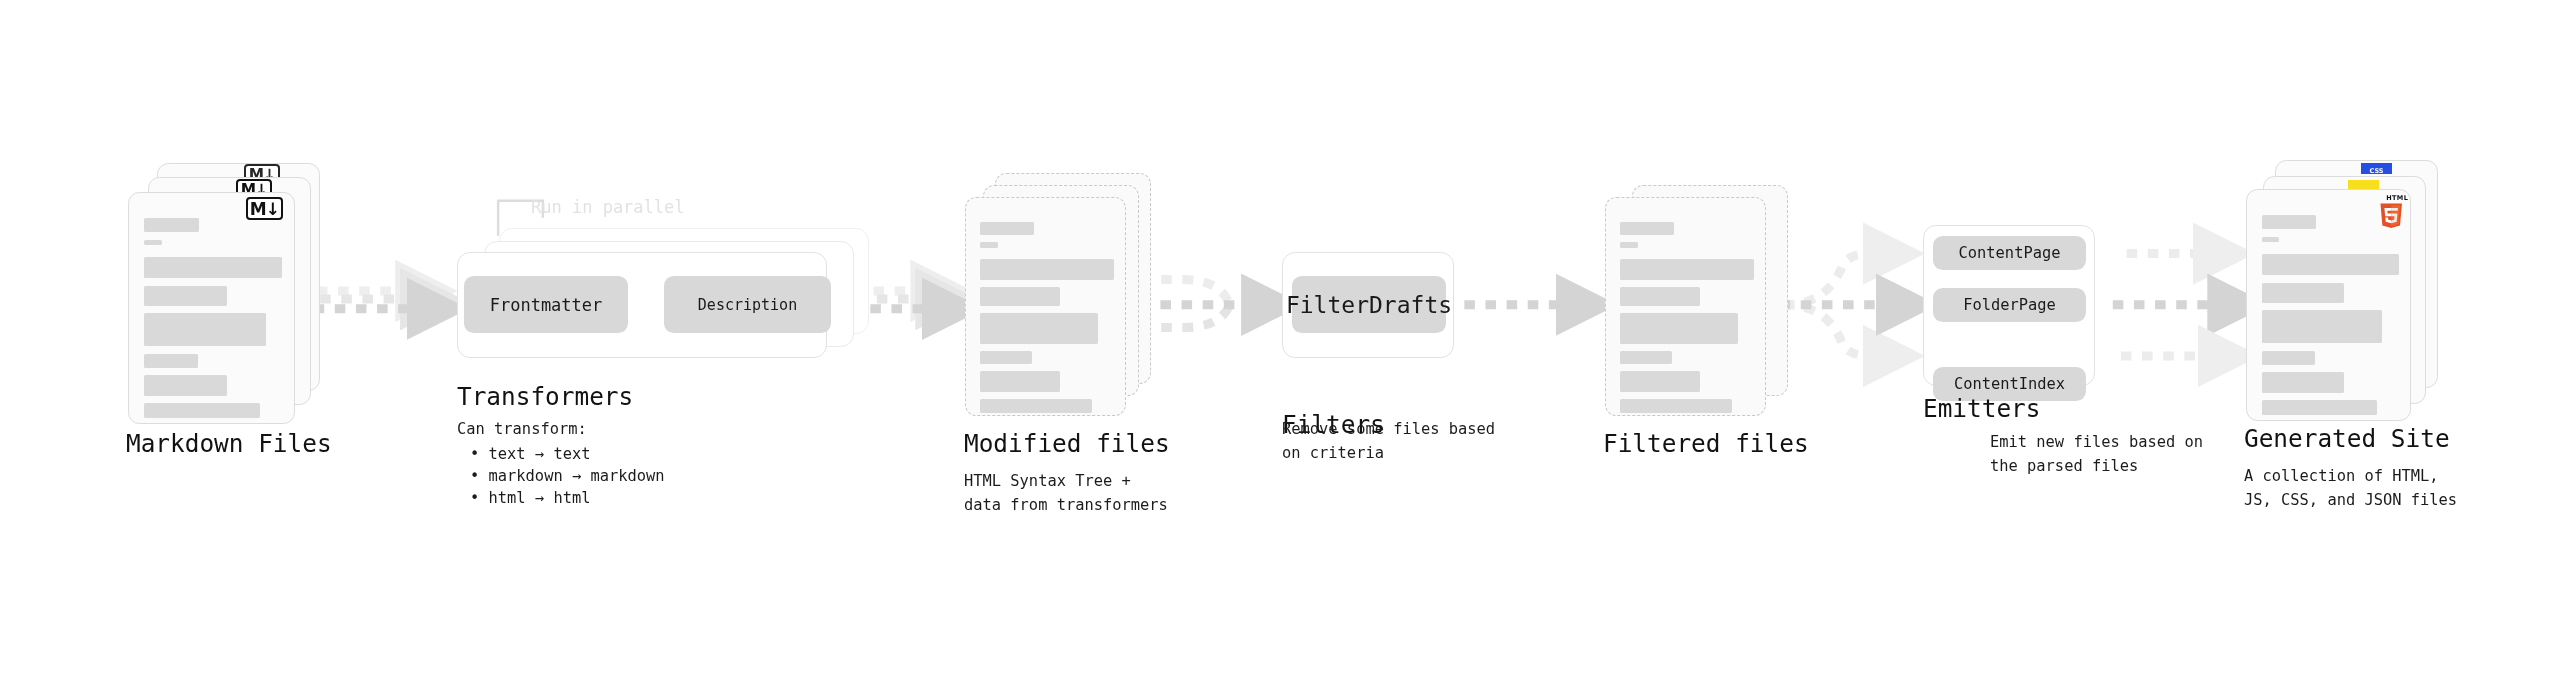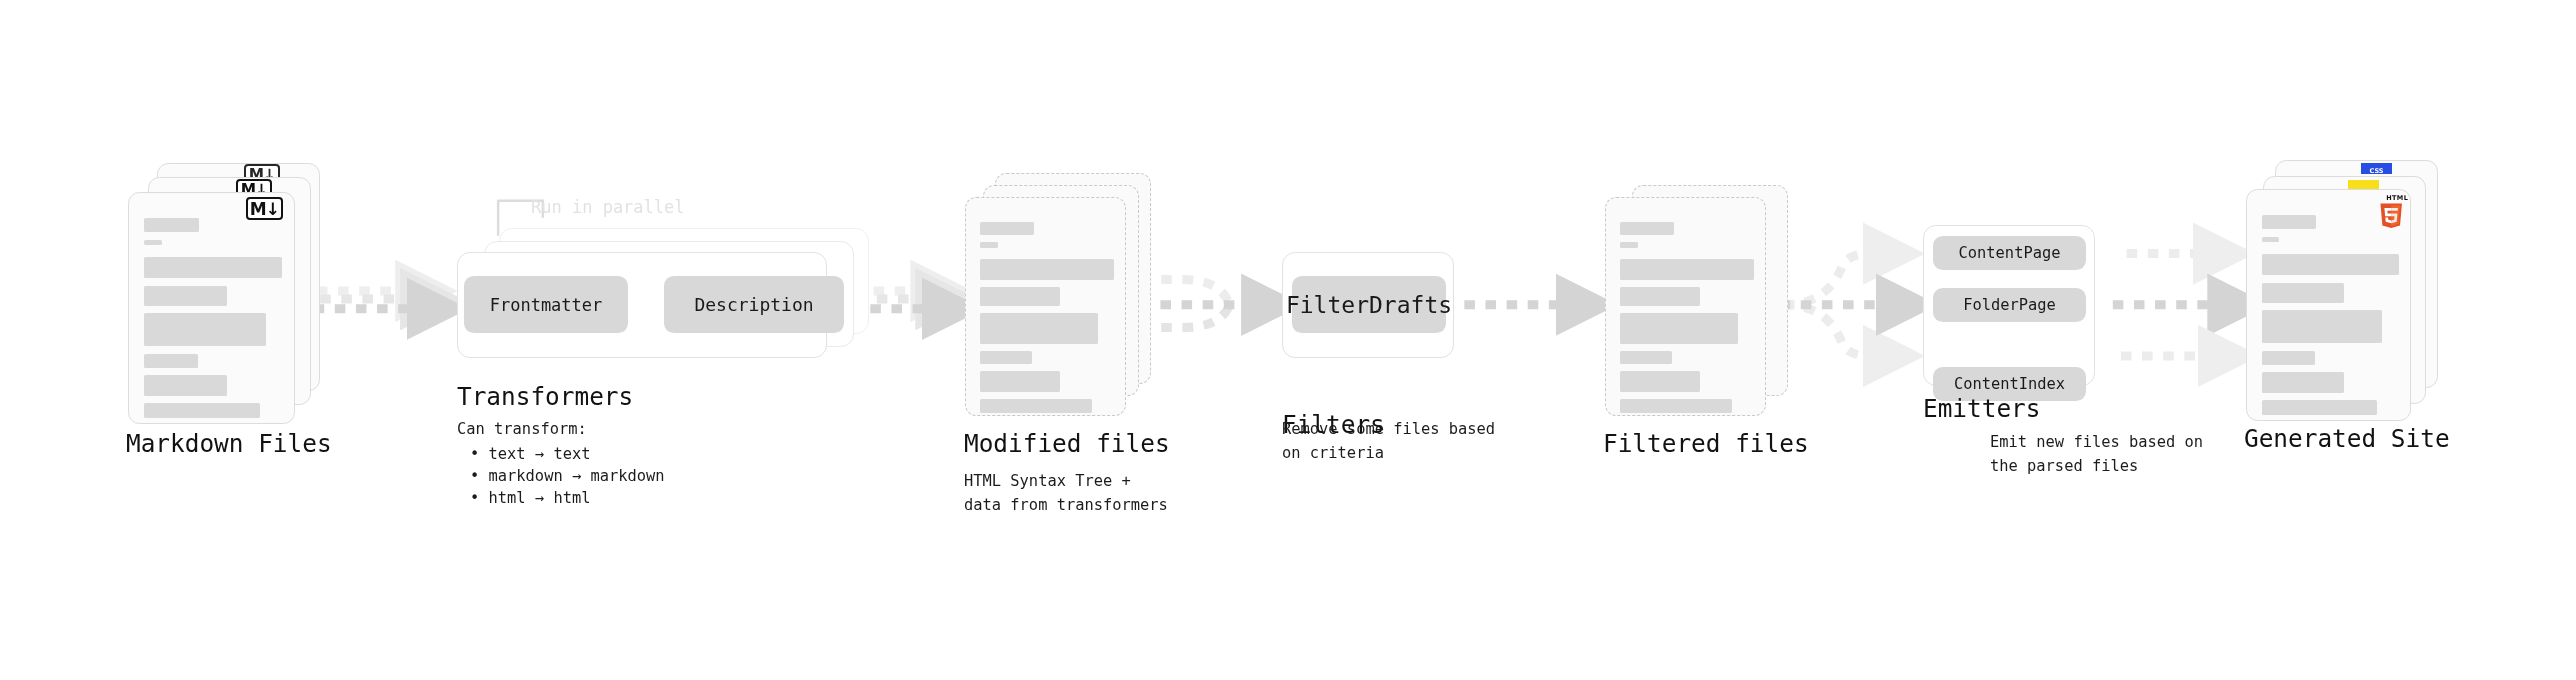--- a/index.html
+++ b/index.html
@@ -187,21 +187,21 @@
     <div class="nodebox" style="left:499px; top:228px; width:370px; height:106px; border-color:#f0f0f0;"></div>
     <div class="chip" style="left:506px; top:252px; width:146px; height:57px; background:#ededed;"></div>
     <div class="chip" style="left:666px; top:252px; width:167px; height:57px; background:#ededed;"></div>
 
     <div class="nodebox" style="left:484px; top:241px; width:370px; height:106px; border-color:#e9e9e9;"></div>
     <div class="chip" style="left:492px; top:266px; width:146px; height:57px; background:#e4e4e4;"></div>
     <div class="chip" style="left:651px; top:266px; width:167px; height:57px; background:#e4e4e4;"></div>
 
     <div class="nodebox" style="left:457px; top:252px; width:370px; height:106px;"></div>
     <div class="chip" style="left:464px; top:276px; width:164px; height:57px; font-size:17px;">Frontmatter</div>
-    <div class="chip" style="left:664px; top:276px; width:180px; height:57px; font-size:18px;">Description</div>
+    <div class="chip" style="left:664px; top:276px; width:167px; height:57px; font-size:15px;">Description</div>
   </div>
 
   <div class="title" style="left:457px; top:382px;">Transformers</div>
   <div class="sub" style="left:457px; top:418px;">Can transform:</div>
   <div class="sub" style="left:470px; top:443px;">• text → text</div>
   <div class="sub" style="left:470px; top:465px;">• markdown → markdown</div>
   <div class="sub" style="left:470px; top:487px;">• html → html</div>
 
   <div class="stack">
     <div class="card dashed" style="left:995px; top:173px; width:156px; height:211px;"></div>
@@ -283,15 +283,17 @@
       <svg width="24.4" height="28" viewBox="0 0 512 512">
         <path fill="#e34f26" d="M71 460L30 0h452l-41 460-185 52z"></path>
         <path fill="#ef652a" d="M256 472l150-42 35-394H256z"></path>
         <path fill="#ffffff" d="M256 208h-75l-5-58h80V94H114l15 172h127zm0 146l-63-17-4-45h-56l8 89 115 32z"></path>
         <path fill="#ebebeb" d="M256 208v56h70l-7 74-63 17v58l115-32 16-173zm0-114v56h137l5-56z"></path>
       </svg>
     </div>
   </div>
 
   <div class="title" style="left:2244px; top:424px;">Generated Site</div>
+  <div class="sub" style="left:2244px; top:465px;">A collection of HTML,
+JS, CSS, and JSON files</div>
 
 </div>
 
 
 </body></html>

